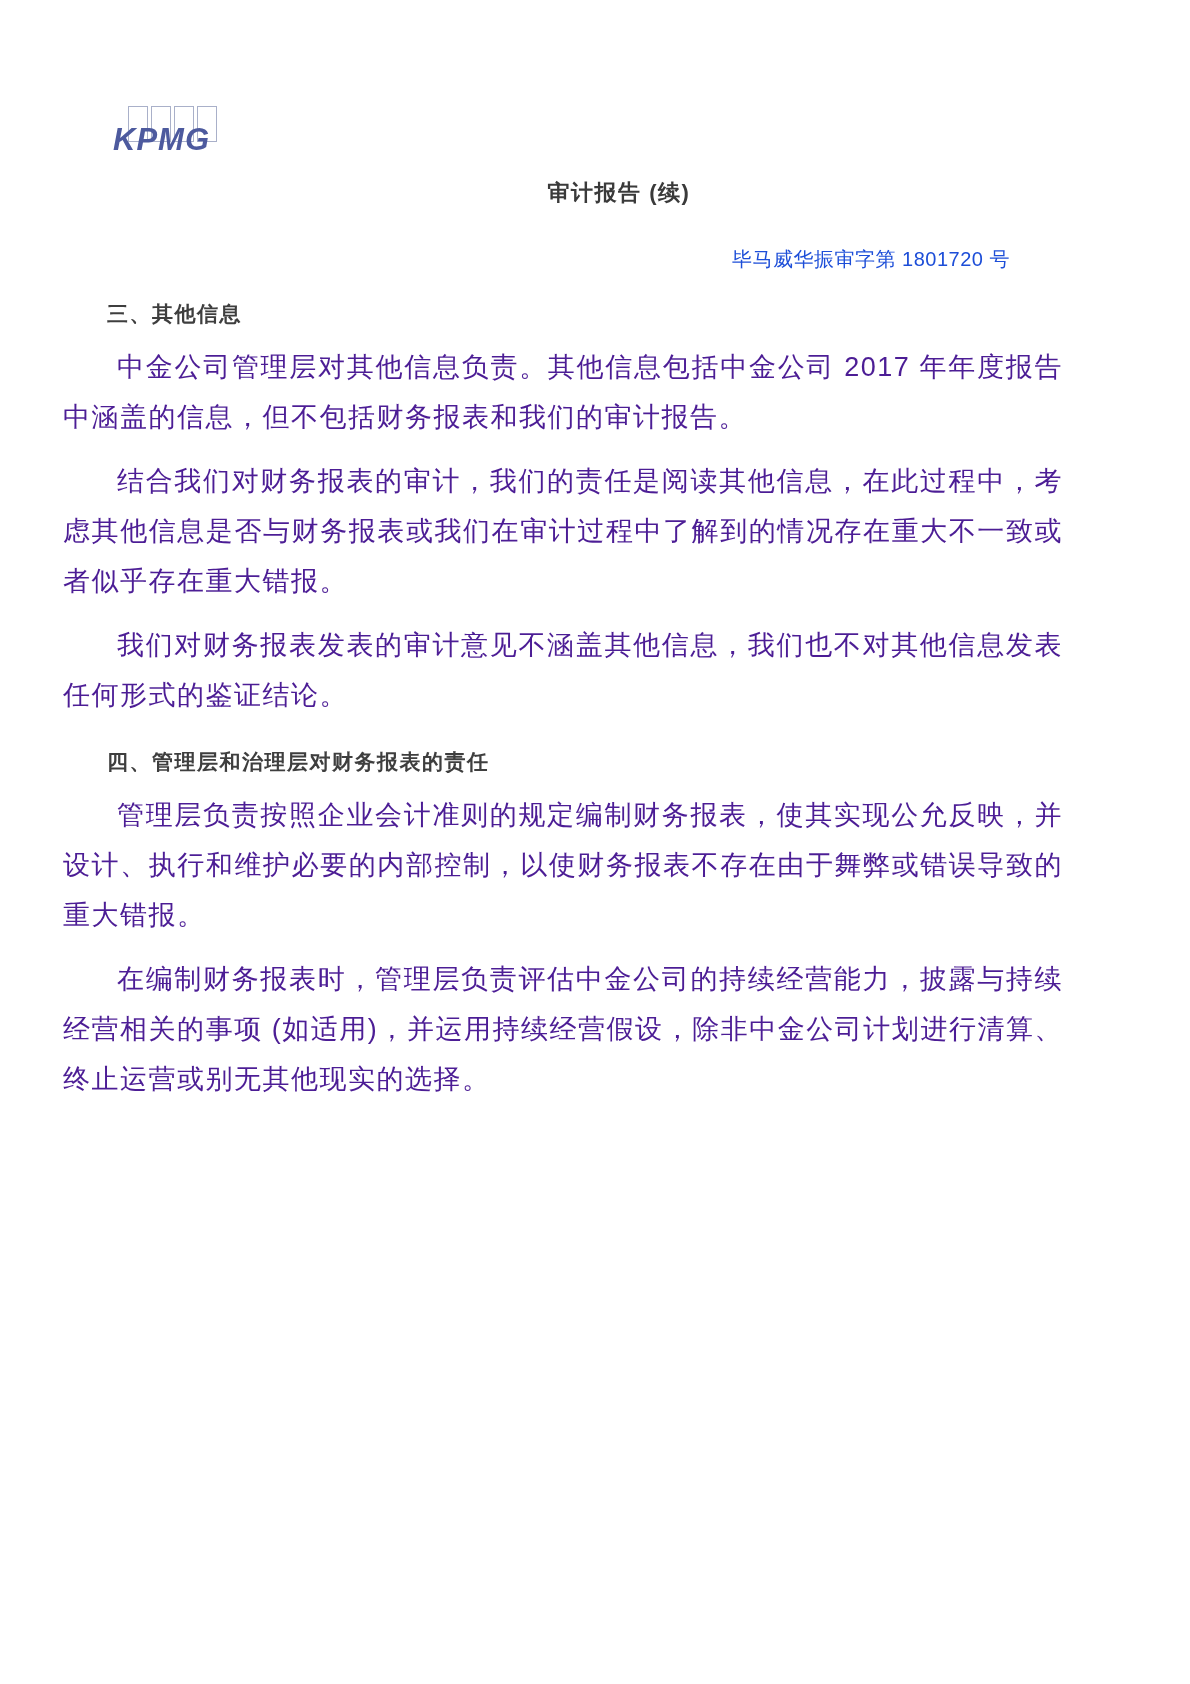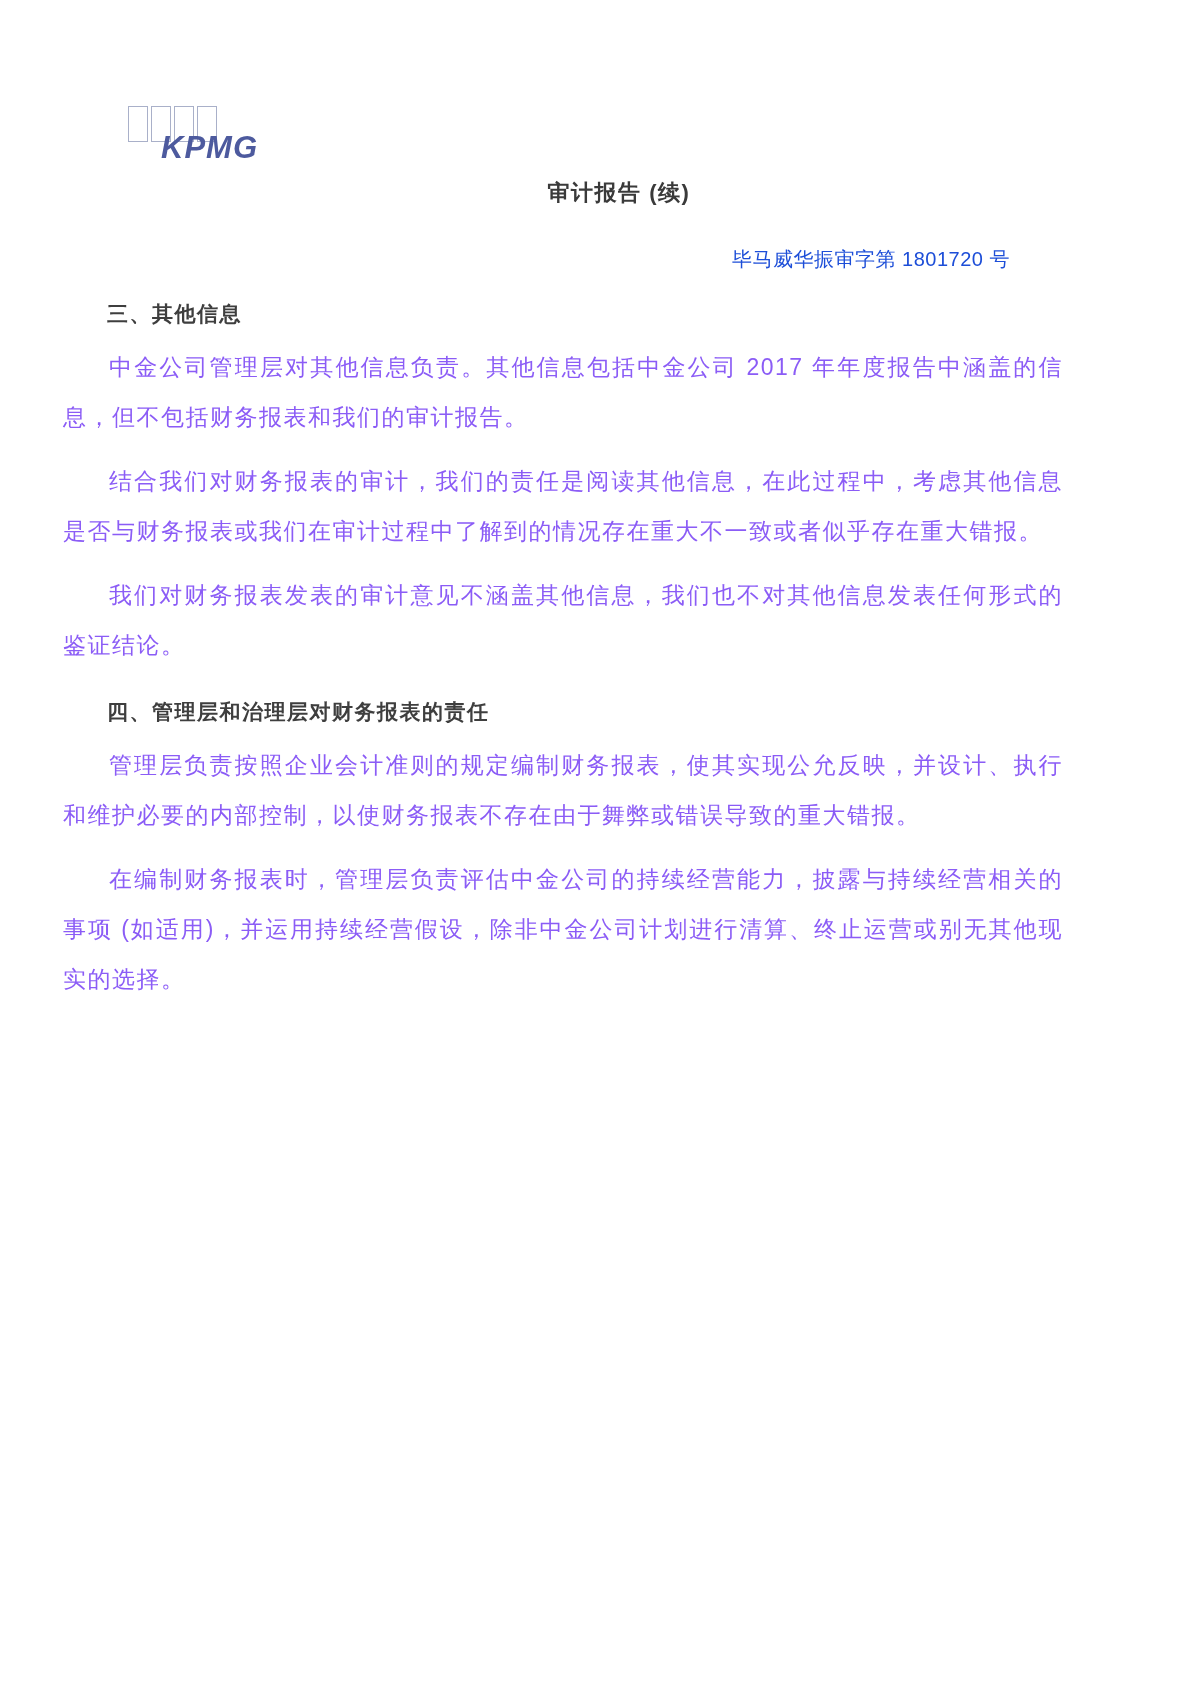--- a/index.html
+++ b/index.html
@@ -32,27 +32,26 @@
   }
   .logo-boxes span {
     width: 20px;
     height: 36px;
     border: 1px solid #a9b0c9;
     background: transparent;
   }
   .logo-text {
     position: absolute;
     left: 0;
-    top: 24px;
+    top: 16px;
     font-size: 31px;
     font-weight: bold;
     font-style: italic;
     letter-spacing: 1px;
     color: #4d5a9e;
-    margin-left: 48px;
   }
 
   
   .doc-title {
     margin-top: 14px;
     height: 30px;
     text-align: center;
     font-size: 22px;
     font-weight: bold;
     letter-spacing: 1.5px;
@@ -74,26 +73,26 @@
   .section-heading {
     margin: 28px 0 0 44px;
     height: 30px;
     font-size: 21px;
     font-weight: bold;
     letter-spacing: 1.5px;
     color: #3e3e3e;
   }
   .content p {
     margin-top: 14px;
-    font-size: 23px;
+    font-size: 27px;
     line-height: 50px;
     letter-spacing: 1.5px;
     text-align: justify;
     text-indent: 2em;
-    color: #8b5cf6;
+    color: #4c1d95;
   }
   .content p.first-after-heading { margin-top: 12px; }
 
   
   .page-footer {
     position: absolute;
     left: 0;
     right: 0;
     top: 1552px;
     text-align: center;

